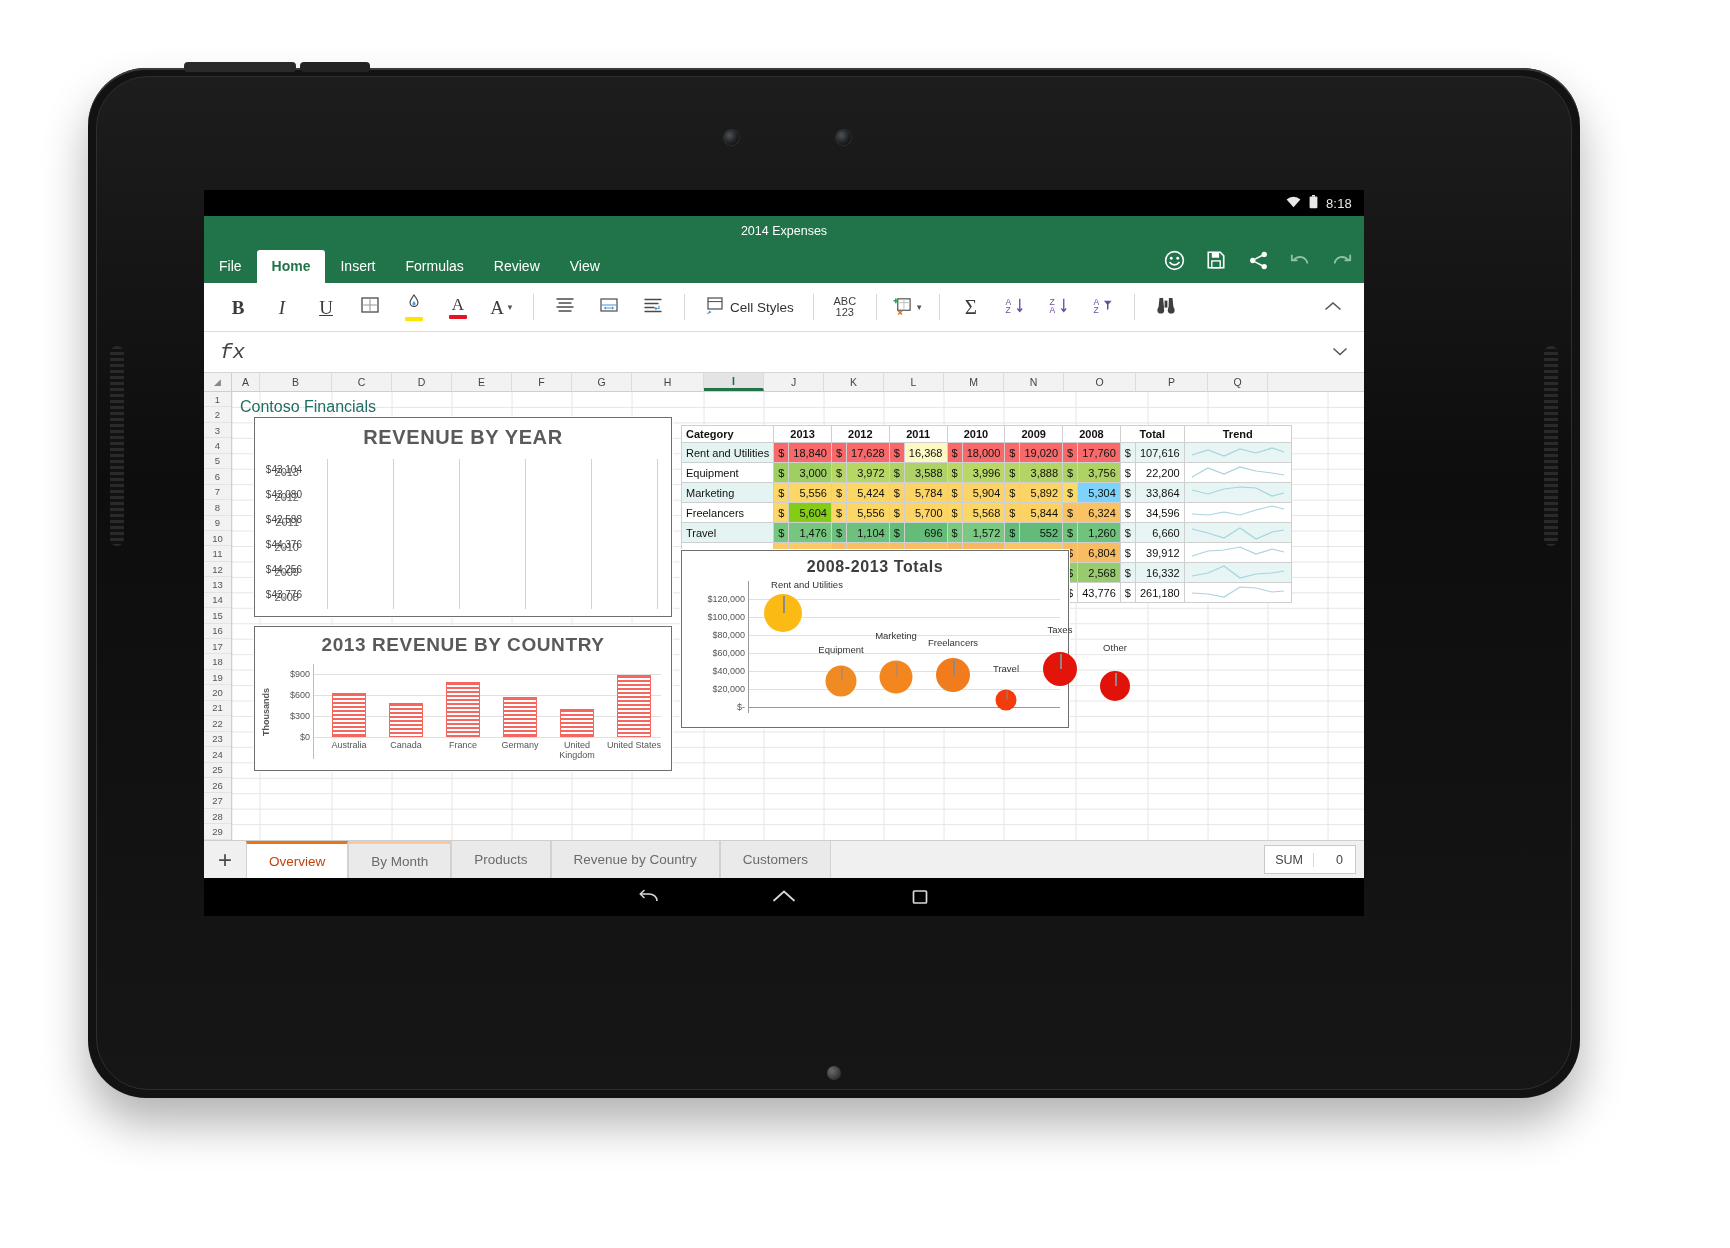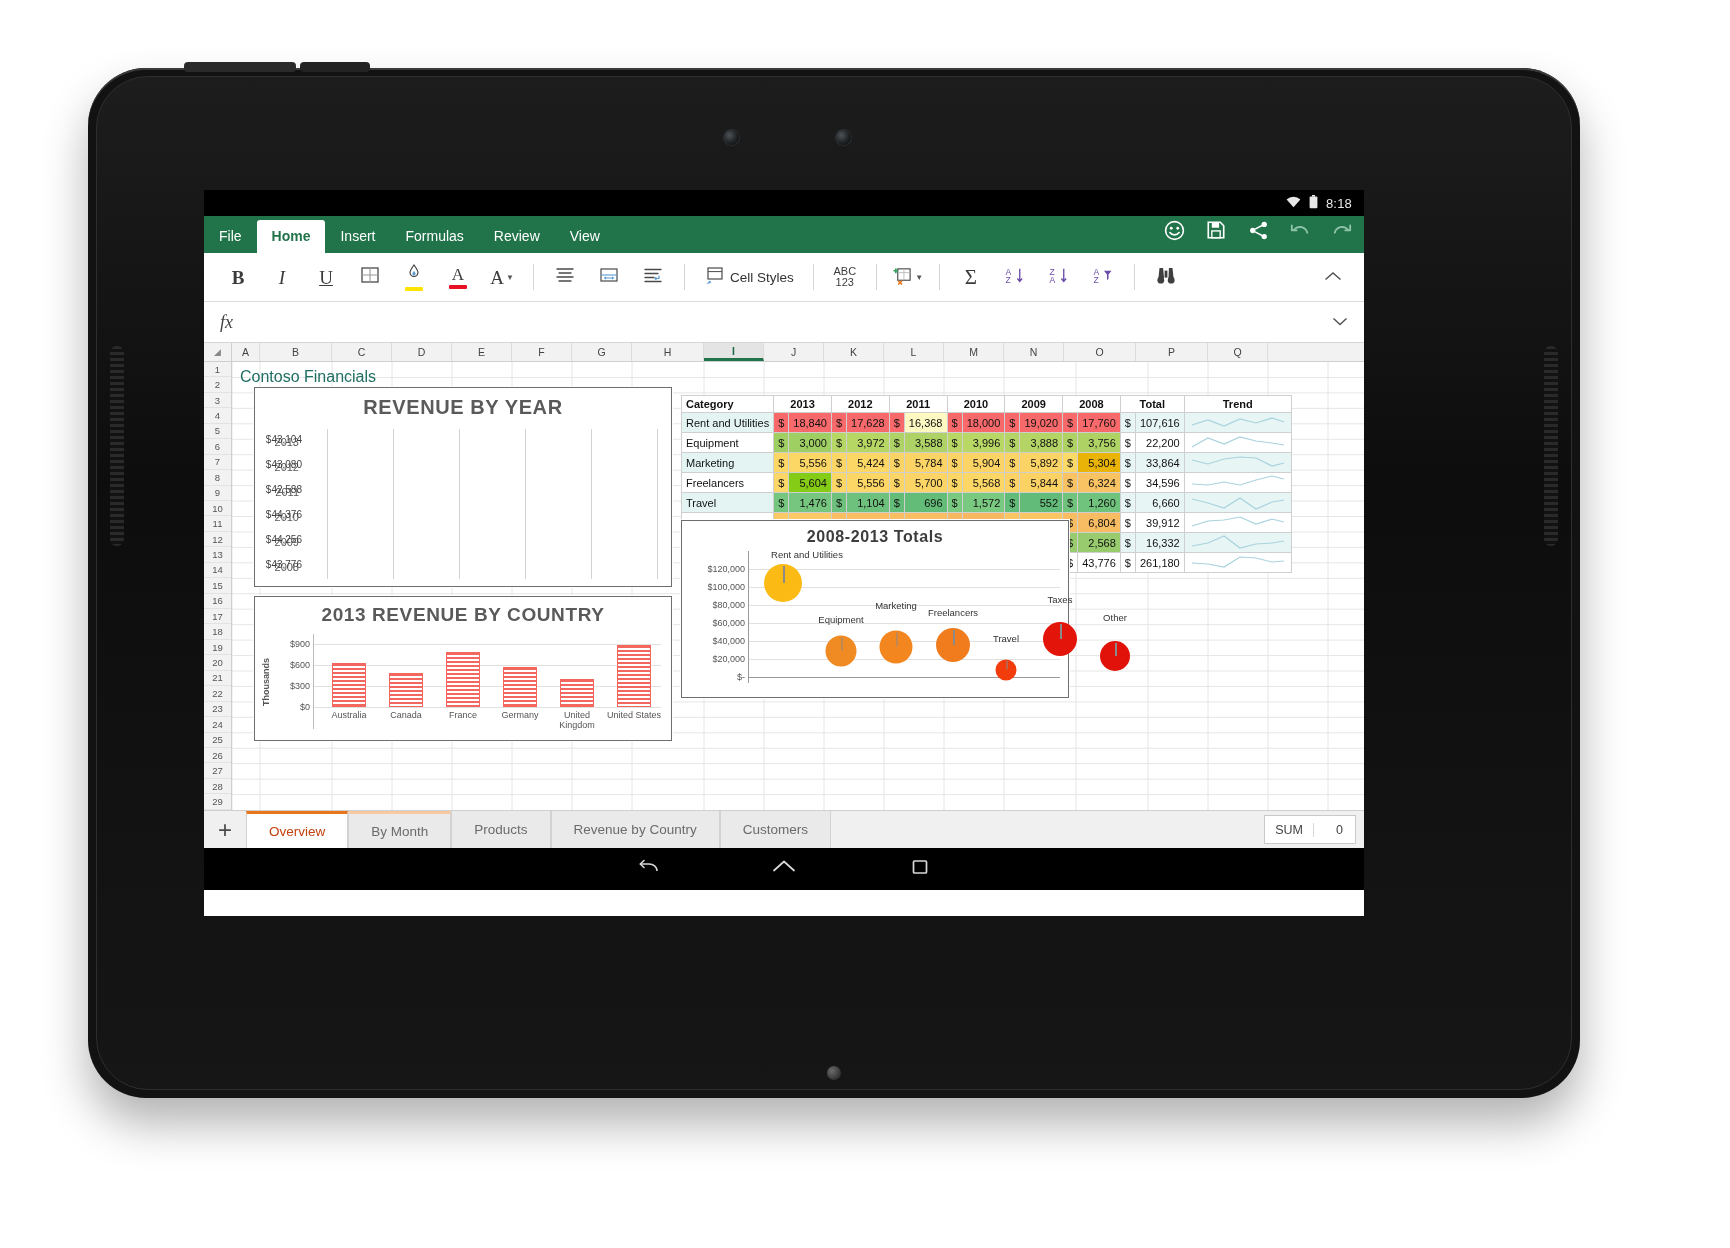--- a/index.html
+++ b/index.html
@@ -108,21 +108,21 @@
   .glyph.serif{ font-family:"Liberation Serif", serif; }
   .underbar{ width:18px;height:4px;margin-top:2px;border-radius:1px; }
   .caret{ font-size:8px; margin-left:2px; color:#555; }
   #collapse-ribbon{ margin-left:auto; padding:0 10px; color:#444; font-size:15px; cursor:pointer;}
 
   
   #formula-bar{
     height:41px; background:#fff; border-bottom:1px solid #d6d6d6;
     display:flex; align-items:center; padding:0 16px; gap:14px;
   }
-  #fx-label{ font-family:Liberation Serif, serif; font-style:italic; font-size:18px; color:#444;text-align:right; }
+  #fx-label{ font-family:Liberation Mono, monospace; font-style:italic; font-size:21px; color:#444;text-align:right; }
   #formula-input{
     flex:1; border:none; outline:none; font-size:13px; color:#222;
     background:transparent; font-family:"Liberation Sans", sans-serif;
   }
   #formula-expand{ color:#555; font-size:13px; cursor:pointer; }
 
   
   #grid-wrap{ position:relative; height:467px; background:#fff; overflow:hidden; }
   #col-header{
     display:flex; height:19px; background:#f2f2f2;
@@ -299,20 +299,23 @@
       </span>
       <span class="sb-ico">
         <svg width="9" height="14" viewBox="0 0 9 14">
             <rect x="3" y="0" width="3" height="1.6" fill="#e8e8e8"></rect>
             <rect x="0.6" y="1.6" width="7.8" height="11.6" rx="1" fill="#e8e8e8"></rect>
           </svg>
       </span>
       <span id="clock-text">8:18</span>
     </div>
 
+    <div id="excel-title-bar">
+      <span>2014 Expenses</span>
+    </div>
 
     <div id="ribbon-tabs">
       <div class="rtab">File</div>
       <div class="rtab active">Home</div>
       <div class="rtab">Insert</div>
       <div class="rtab">Formulas</div>
       <div class="rtab">Review</div>
       <div class="rtab">View</div>
 
       <div id="ribbon-right">
@@ -774,21 +777,21 @@
                 <td class="num" style="background:#fcd766">5,556</td>
                 <td class="cur" style="background:#fcd766">$</td>
                 <td class="num" style="background:#fcd766">5,424</td>
                 <td class="cur" style="background:#fcd465">$</td>
                 <td class="num" style="background:#fcd465">5,784</td>
                 <td class="cur" style="background:#fcd365">$</td>
                 <td class="num" style="background:#fcd365">5,904</td>
                 <td class="cur" style="background:#fcd365">$</td>
                 <td class="num" style="background:#fcd365">5,892</td>
                 <td class="cur" style="background:#fcda67">$</td>
-                <td class="num" style="background:#eab308">5,304</td>
+                <td class="num" style="background:#7dd3fc">5,304</td>
                 <td class="tot-cur">$</td>
                 <td class="tot-num">33,864</td>
                 <td class="trend">
                   <svg width="98" height="17" viewBox="0 0 98 17">
                       <polyline points="3,6 19,10 35,5 51,3 67,4 83,12 95,9" fill="none" stroke="#a9d3dd" stroke-width="1.2"></polyline>
                     </svg>
                 </td>
               </tr>
 
               <tr>

